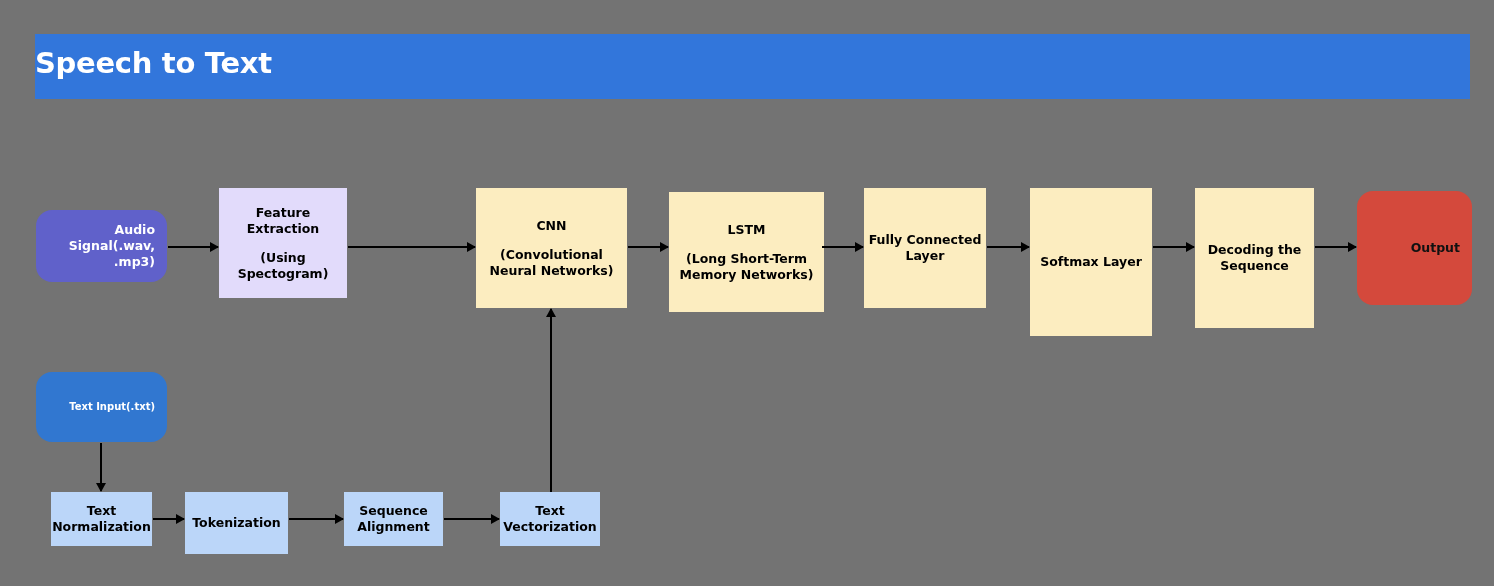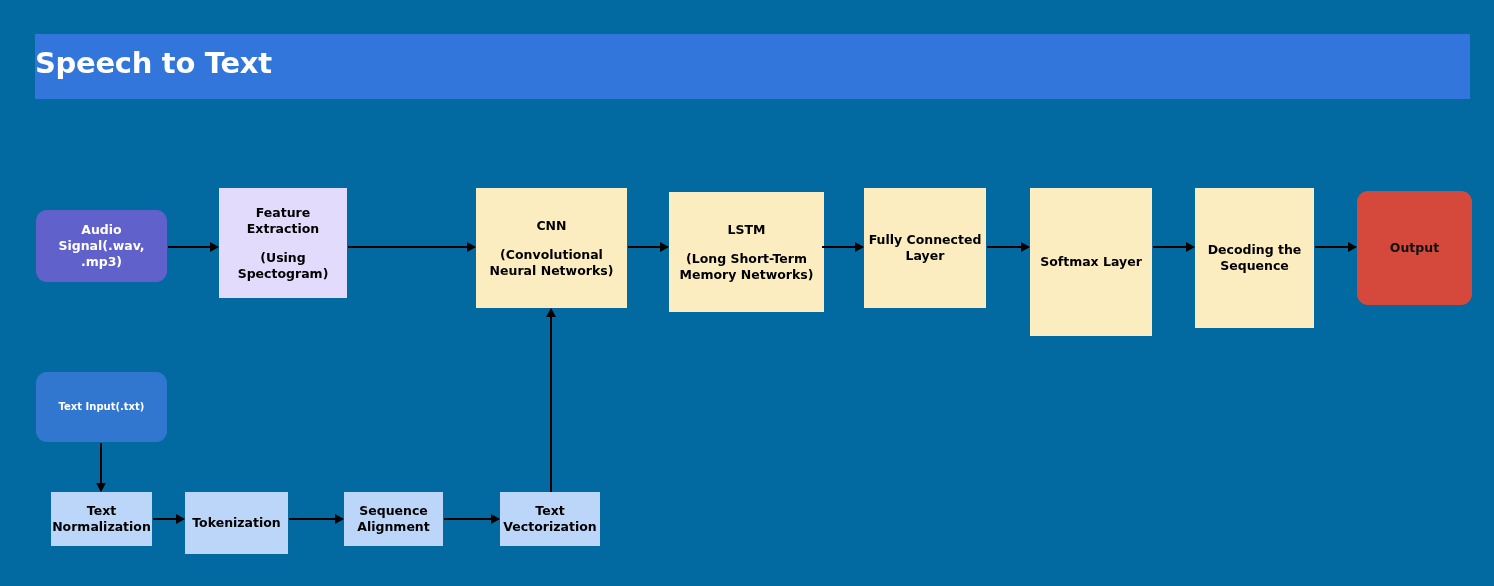--- a/index.html
+++ b/index.html
@@ -7,21 +7,21 @@
     padding: 0;
     background: #ffffff;
   }
   body {
     font-family: "DejaVu Sans", sans-serif;
   }
   #canvas {
     position: relative;
     width: 1494px;
     height: 586px;
-    background: #0369a1;
+    background: #737373;
     overflow: hidden;
     text-decoration: underline;
   }
   
   .header-bar {
     position: absolute;
     left: 35px;
     top: 34px;
     width: 1435px;
     height: 65px;
@@ -54,21 +54,22 @@
   }
   .node .line {
     display: block;
     white-space: nowrap;
   }
   .node .gap {
     display: block;
     height: 13px;
   }
   .rounded {
-    border-radius: 11px;
+    border-radius: 16px;
+    align-items: flex-end;
   }
   .white-text { color: #ffffff; }
   .dark-text  { color: #111111; }
 
   
   .arrow-h {
     position: absolute;
     height: 2px;
     background: #000000;
   }

